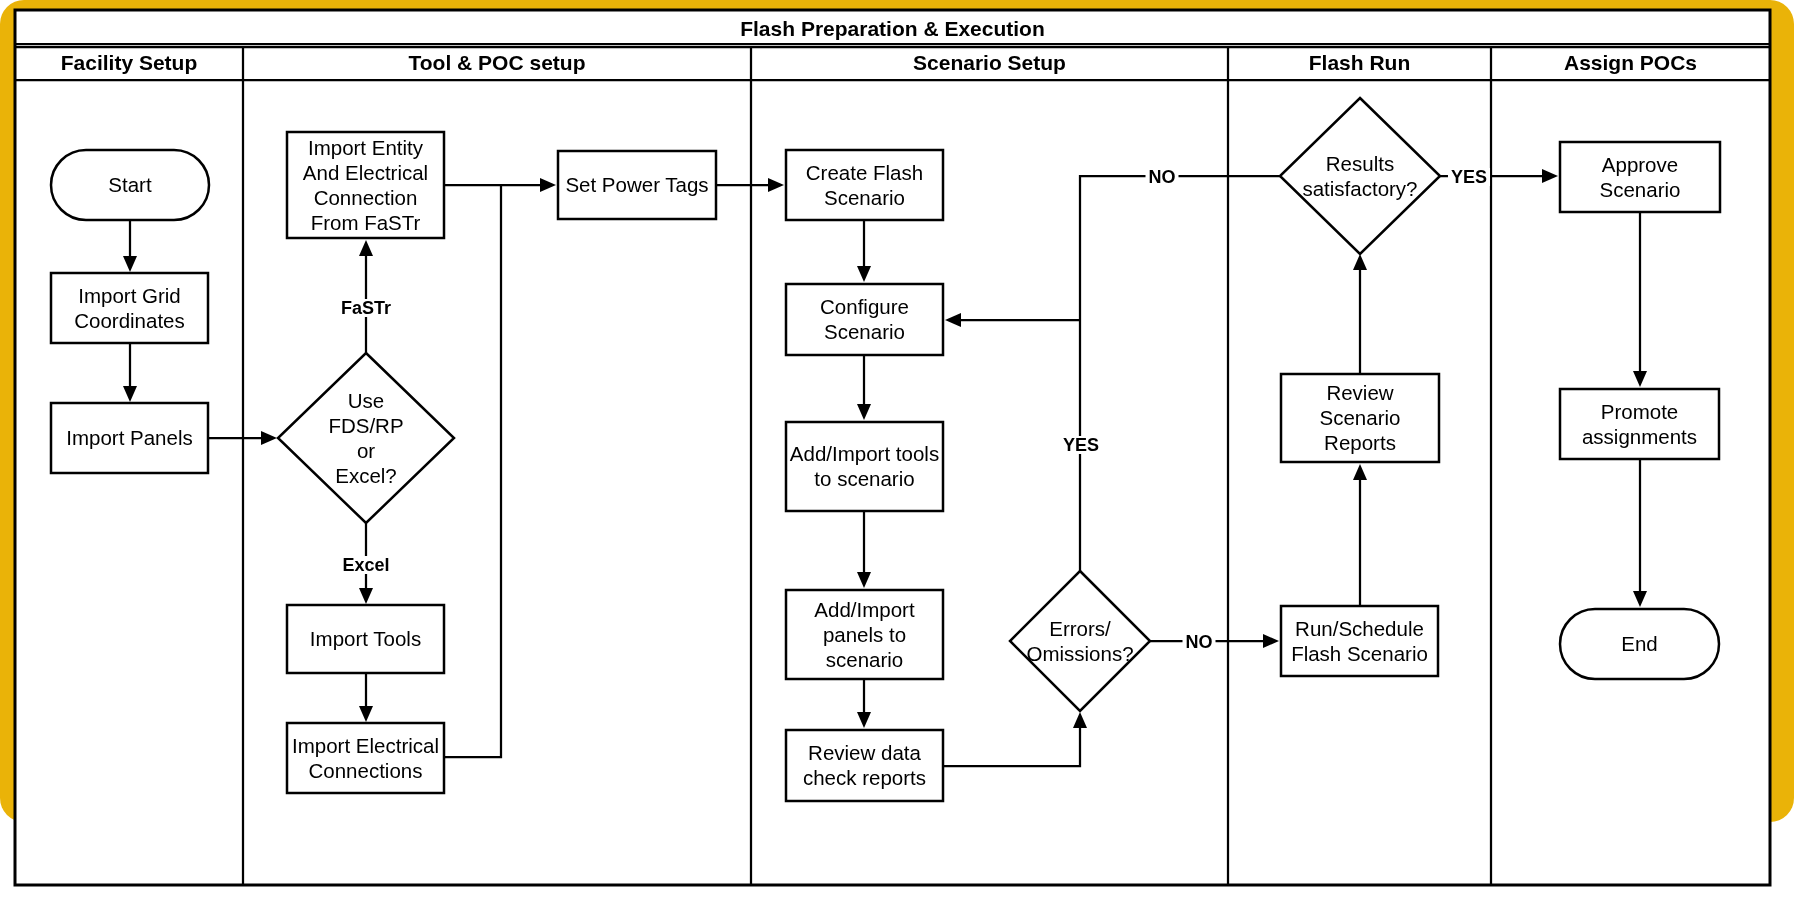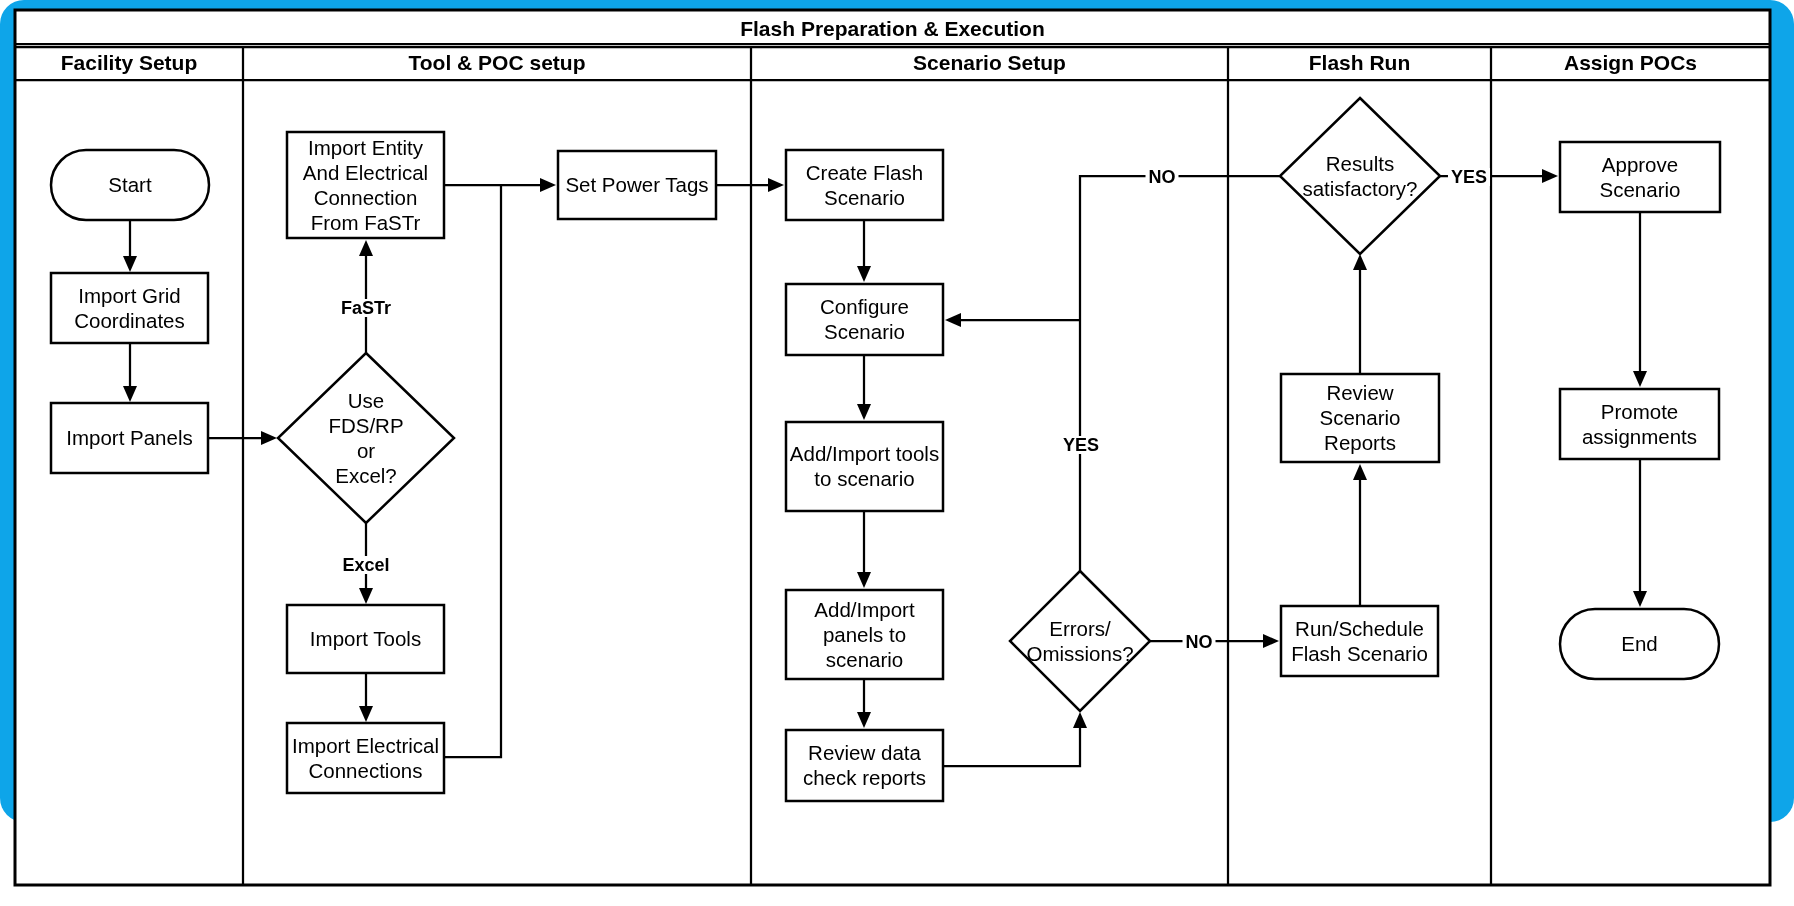--- a/index.html
+++ b/index.html
@@ -1,17 +1,17 @@
 <!DOCTYPE html>
 <html><head>
 <meta charset="utf-8">
 <style>
   html, body { margin: 0; padding: 0; background: #ffffff; }
   body { width: 1794px; height: 906px; overflow: hidden; }
-  #stage { position: relative; width: 1794px; height: 822px; background: #0ea5e9; border-radius: 24px; }
+  #stage { position: relative; width: 1794px; height: 822px; background: #eab308; border-radius: 24px; }
   svg { display: block; }
   text { font-family: "Liberation Sans", sans-serif; fill: #000000; }
   .pool-title  { font-size: 21px; font-weight: 700; }
   .lane-header { font-size: 21px; font-weight: 700; }
   .node-label  { font-size: 20.5px; font-weight: 400; }
   .edge-label  { font-size: 18px; font-weight: 700; }
   .shape   { fill: #ffffff; stroke: #000000; stroke-width: 2.5px; }
   .edge    { fill: none; stroke: #000000; stroke-width: 2.25px; }
   .frame   { fill: #ffffff; stroke: #000000; stroke-width: 3px; }
   .grid    { stroke: #000000; stroke-width: 2.25px; }

